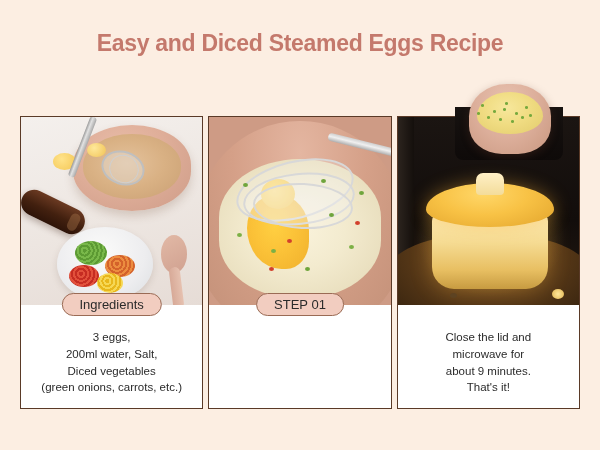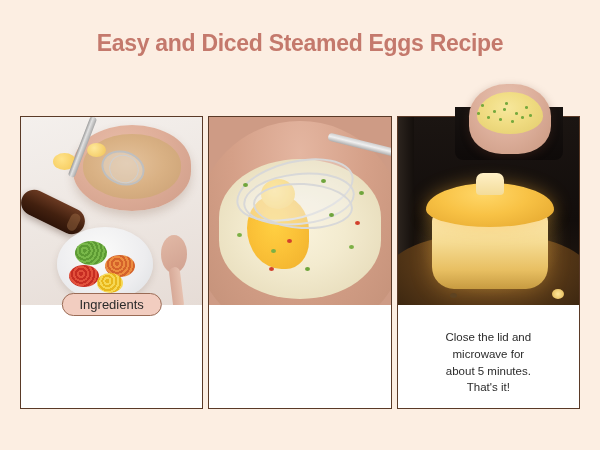--- a/index.html
+++ b/index.html
@@ -300,20 +300,26 @@
         <div class="plate"></div>
         <div class="veg-green"></div>
         <div class="veg-red"></div>
         <div class="veg-orange"></div>
         <div class="veg-yellow"></div>
         <div class="spatula"></div>
         <div class="spatula-s"></div>
       </div>
     </div>
     <div class="badge">Ingredients</div>
+    <div class="card-body">
+      <div class="card-text">3 eggs,
+200ml water, Salt,
+Diced vegetables
+(green onions, carrots, etc.)</div>
+    </div>
   </div>
 
   <div class="card">
     <div class="card-photo">
       <div class="p2">
         <div class="rim"></div>
         <div class="liquid"></div>
         <div class="yolk-swirl"></div>
         <div class="yolk-swirl2"></div>
         <div class="w-loop wl1"></div>
@@ -326,39 +332,40 @@
         <div class="bits g4"></div>
         <div class="bits g5"></div>
         <div class="bits g6"></div>
         <div class="bits g7"></div>
         <div class="bits g8"></div>
         <div class="bits r1"></div>
         <div class="bits r2"></div>
         <div class="bits r3"></div>
       </div>
     </div>
+    <div class="badge">STEP 01</div>
   </div>
 
   <div class="card">
     <div class="card-photo">
       <div class="p3">
         <div class="wall-l"></div>
         <div class="tray"></div>
         <div class="glow"></div>
         <div class="pot-body"></div>
         <div class="pot-lid"></div>
         <div class="lid-knob"></div>
         <div class="spark1"></div>
         <div class="spark2"></div>
       </div>
     </div>
     <div class="card-body">
       <div class="card-text">Close the lid and
 microwave for
-about 5 minutes.
+about 9 minutes.
 That's it!</div>
     </div>
   </div>
 
 </div>
 
 <div class="inset">
   <div class="pi">
     <div class="ibowl">
       <div class="ifood"></div>

